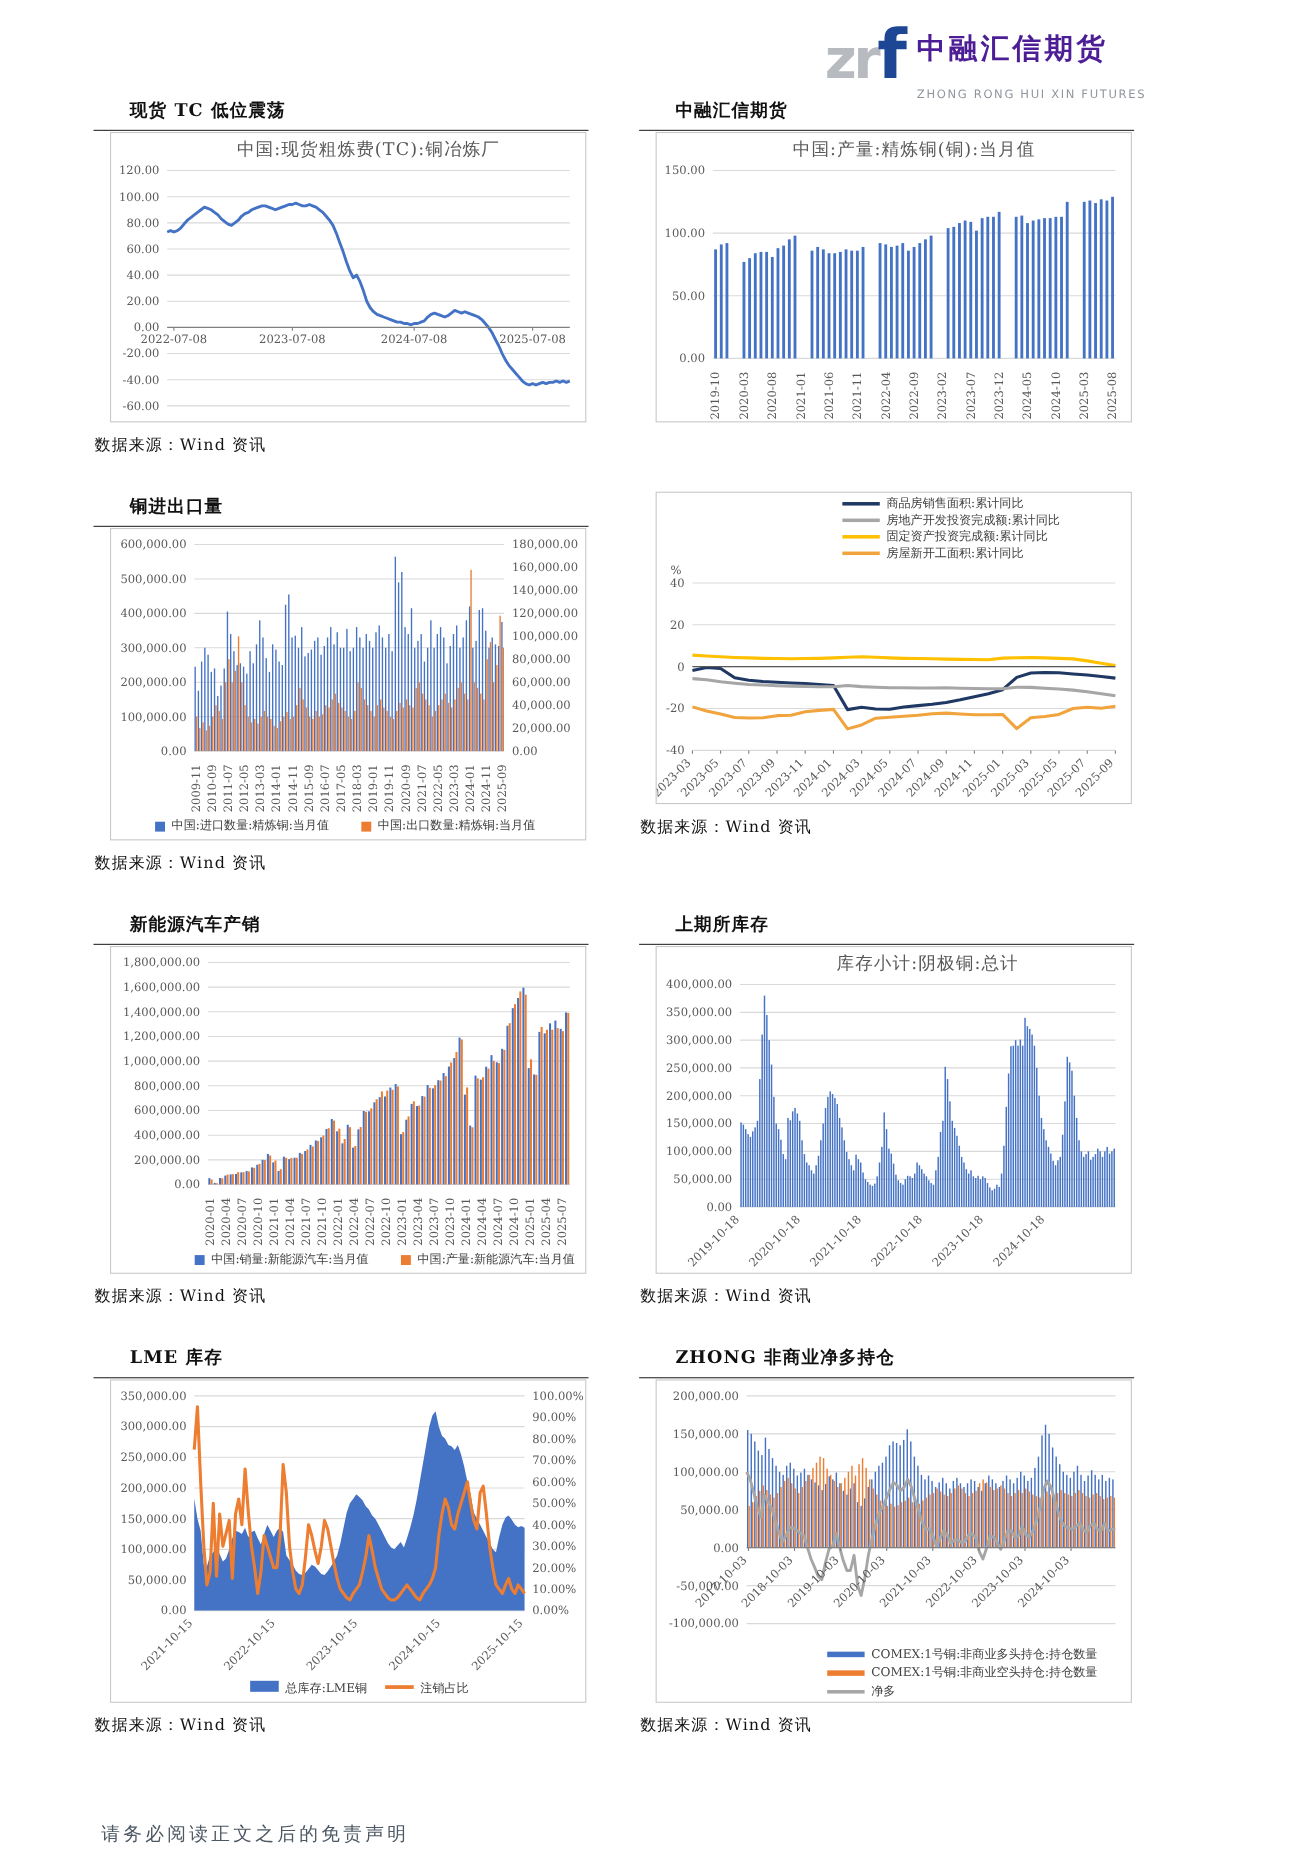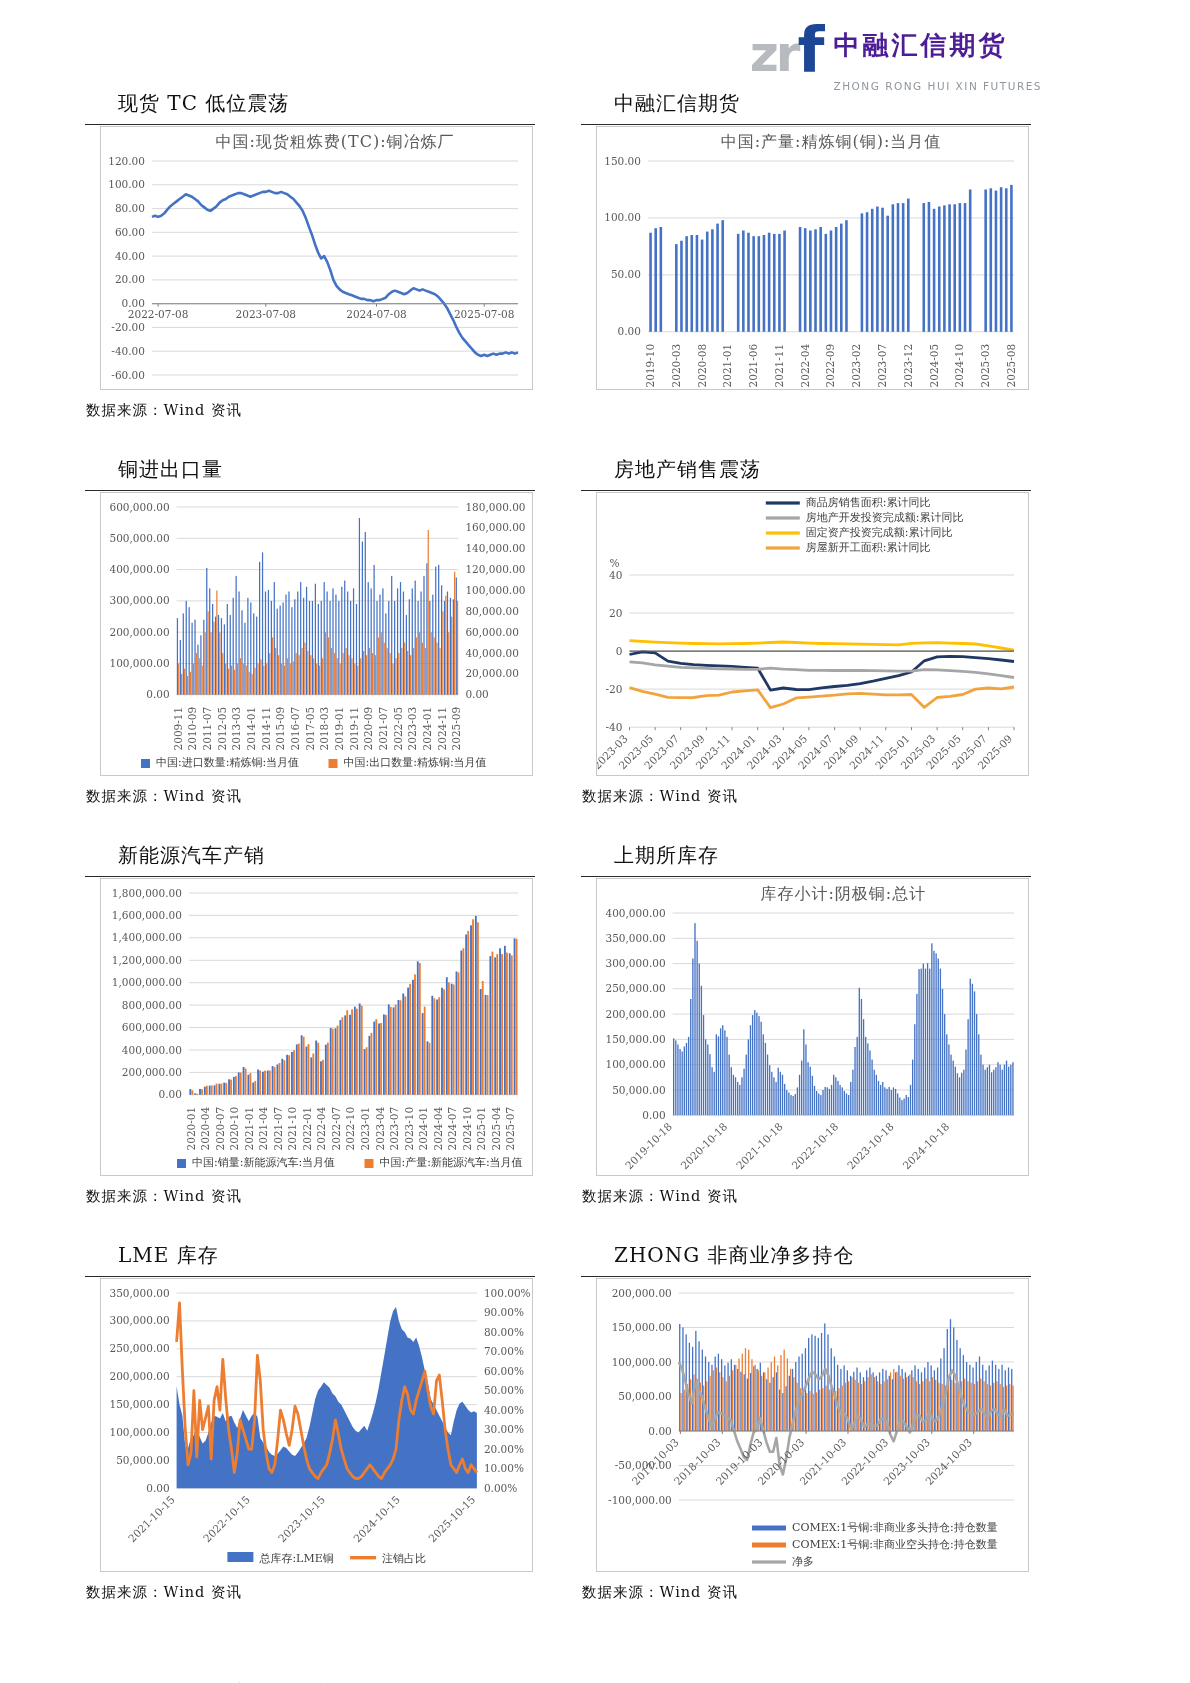--- a/index.html
+++ b/index.html
@@ -6,21 +6,21 @@
   body{width:1190px;height:1683px;background:#ffffff;overflow:hidden;position:relative;
        font-family:"DejaVu Serif","Liberation Serif",serif;color:#111;}
   .page-header{display:flex;justify-content:flex-end;padding:24px 148px 4px 0;height:78px;box-sizing:border-box;}
   .logo{display:flex;align-items:flex-start;}
   .logo-mark{font-family:"DejaVu Sans","Liberation Sans",sans-serif;font-weight:bold;font-size:50px;line-height:52px;color:#b7bbc0;letter-spacing:-3px;}
   .logo-mark .f{color:#1d4795;font-size:62px;}
   .logo-text{margin-left:12px;padding-top:6px;}
   .logo-text .cn{font-size:26px;font-weight:bold;color:#4c1d95;letter-spacing:3px;line-height:30px;font-family:"DejaVu Sans","Liberation Sans",sans-serif;}
   .logo-text .en{font-size:10.5px;color:#8f969e;letter-spacing:1.5px;margin-top:20px;font-family:"DejaVu Sans","Liberation Sans",sans-serif;}
   .grid{display:grid;grid-template-columns:450px 450px;column-gap:46px;row-gap:12px;margin-left:85px;margin-top:8px;}
-  .sec-h{font-size:20px;font-weight:normal;margin:4px 0 0 0;padding:0 0 7px 33px;border-bottom:1.6px solid #2b2b2b;letter-spacing:1px;}
+  .sec-h{font-size:16px;font-weight:bold;margin:4px 0 0 0;padding:0 0 7px 33px;border-bottom:1.6px solid #2b2b2b;letter-spacing:1px;}
   .panel{border:1px solid #c8c8c8;margin:1px 0 0 15px;width:433px;box-sizing:border-box;background:#fff;}
   .src{font-size:14.5px;margin:11px 0 20px 1px;letter-spacing:1px;}
   .footer{margin:58px 0 0 92px;font-size:17px;color:#4d5864;letter-spacing:3px;}
   svg.chart{display:block;}
   svg .ax{font:10.5px "DejaVu Serif","Liberation Serif",serif;fill:#595959;}
   svg .ctitle{font:16px "DejaVu Serif","Liberation Serif",serif;fill:#595959;letter-spacing:1px;}
   svg .leg{font:11px "DejaVu Serif","Liberation Serif",serif;fill:#404040;}
 </style>
 </head>
 <body>
@@ -410,21 +410,20 @@
           <rect x="40.0" y="266" width="9" height="9" fill="#4472C4"></rect>
           <text x="55.0" y="273" class="leg">中国:进口数量:精炼铜:当月值</text>
           <rect x="227.5" y="266" width="9" height="9" fill="#ED7D31"></rect>
           <text x="242.5" y="273" class="leg">中国:出口数量:精炼铜:当月值</text>
         </svg>
     </div>
     <p class="src">数据来源：Wind 资讯</p>
   </section>
 
   <section>
-    <h2 class="sec-h">房地产销售震荡</h2>
     <div class="panel">
       <svg class="chart" width="431" height="282">
           <line x1="32.480000000000004" x2="417" y1="234.2" y2="234.2" stroke="#d9d9d9" stroke-width="1"></line>
           <line x1="32.480000000000004" x2="417" y1="196.1" y2="196.1" stroke="#d9d9d9" stroke-width="1"></line>
           <line x1="32.480000000000004" x2="417" y1="158.1" y2="158.1" stroke="#d9d9d9" stroke-width="1"></line>
           <line x1="32.480000000000004" x2="417" y1="120.0" y2="120.0" stroke="#d9d9d9" stroke-width="1"></line>
           <line x1="32.480000000000004" x2="417" y1="82.0" y2="82.0" stroke="#d9d9d9" stroke-width="1"></line>
           <text x="25.480000000000004" y="237.7" text-anchor="end" class="ax">-40</text>
           <text x="25.480000000000004" y="199.6" text-anchor="end" class="ax">-20</text>
           <text x="25.480000000000004" y="161.6" text-anchor="end" class="ax">0</text>

